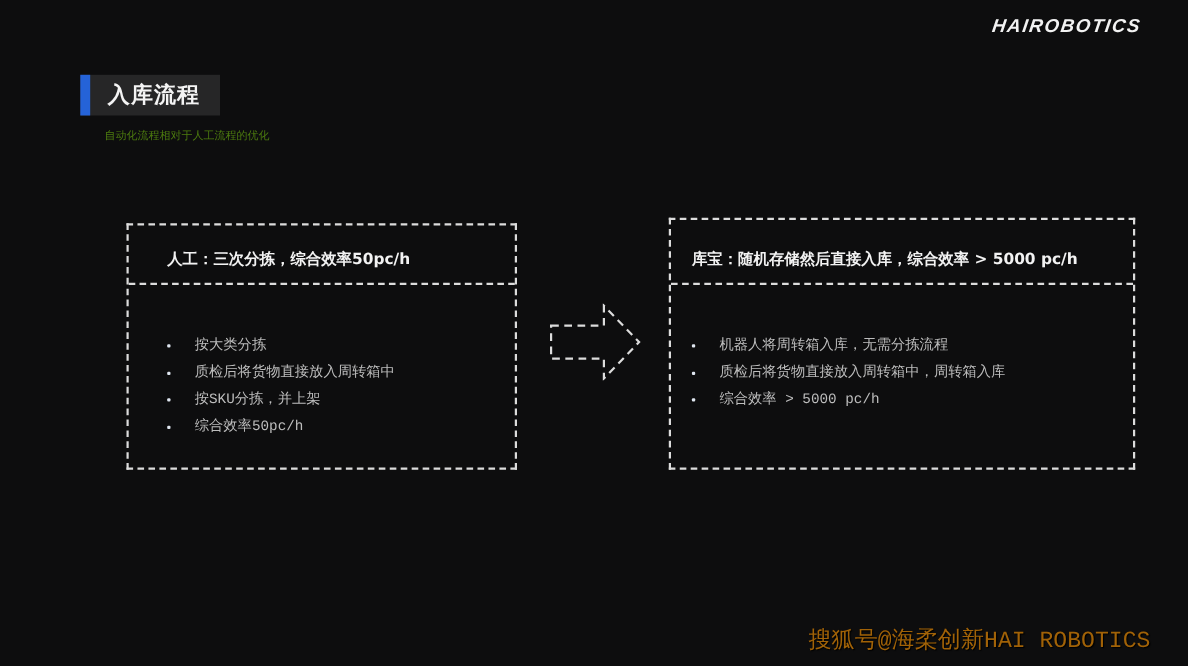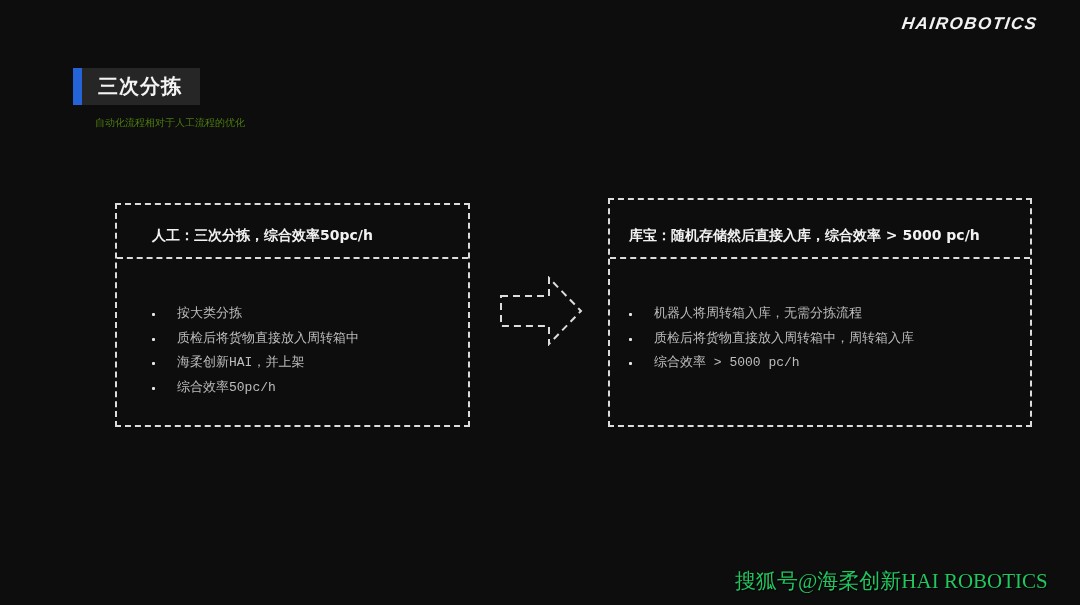--- a/index.html
+++ b/index.html
@@ -37,42 +37,42 @@
   .list { position:absolute; margin:0; padding:0; list-style:none; }
   .list li {
     position:relative; font-size:13px; color:#bdbdbd; height:24.5px; line-height:24.5px;
     padding-left:25px; white-space:nowrap;font-family:Liberation Mono, monospace;
   }
   .list li::before {
     content:""; position:absolute; left:0; top:11px; width:3px; height:3px; background:#dfe6f0; border-radius:1px;
   }
   .arrow { position:absolute; left:499px; top:276px; }
   .watermark {
-    position:absolute; left:735px; top:567px; font-family:Liberation Serif, serif;
-    font-size:21px; color:#22c55e; white-space:nowrap; text-shadow:1px 1px 1px #000;
+    position:absolute; left:735px; top:567px; font-family:Liberation Mono, monospace;
+    font-size:21px; color:#a16207; white-space:nowrap; text-shadow:1px 1px 1px #000;
   }
 </style>
 </head>
 <body>
 
 <div class="logo">HAIROBOTICS</div>
 
 <div class="title-block">
   <div class="title-accent"></div>
-  <div class="title-text">三次分拣</div>
+  <div class="title-text">入库流程</div>
 </div>
 <div class="subtitle">自动化流程相对于人工流程的优化</div>
 
 <div class="box" style="left:115px; top:203px; width:355px; height:224px;">
   <div class="box-header" style="height:52px;"></div>
   <div class="box-title" style="left:35px; top:22px;">人工：三次分拣，综合效率50pc/h</div>
   <ul class="list" style="left:35px; top:97px;">
     <li>按大类分拣</li>
     <li>质检后将货物直接放入周转箱中</li>
-    <li>海柔创新HAI，并上架</li>
+    <li>按SKU分拣，并上架</li>
     <li>综合效率50pc/h</li>
   </ul>
 </div>
 
 <svg class="arrow" width="86" height="70" viewBox="0 0 86 70">
   <path d="M2 20 H50 V2 L82 35 L50 68 V50 H2 Z" fill="none" stroke="#dcdcdc" stroke-width="2" stroke-dasharray="7 5"></path>
 </svg>
 
 <div class="box" style="left:608px; top:198px; width:424px; height:229px;">
   <div class="box-header" style="height:57px;"></div>

